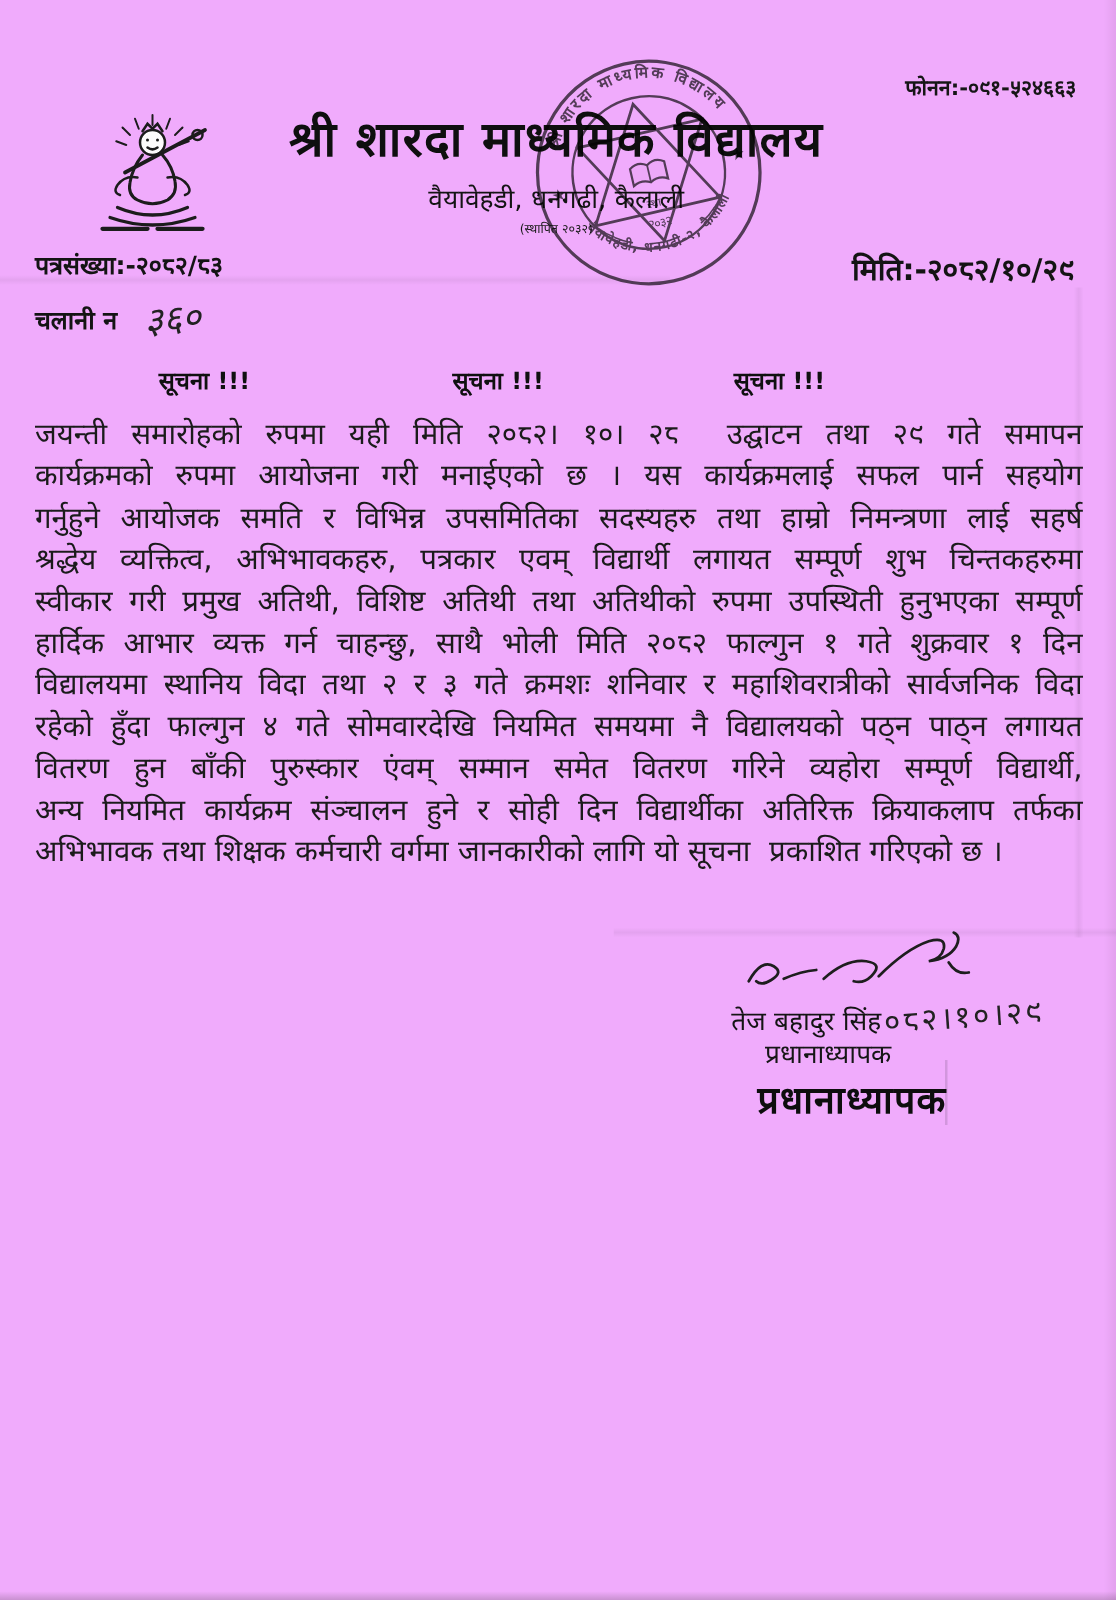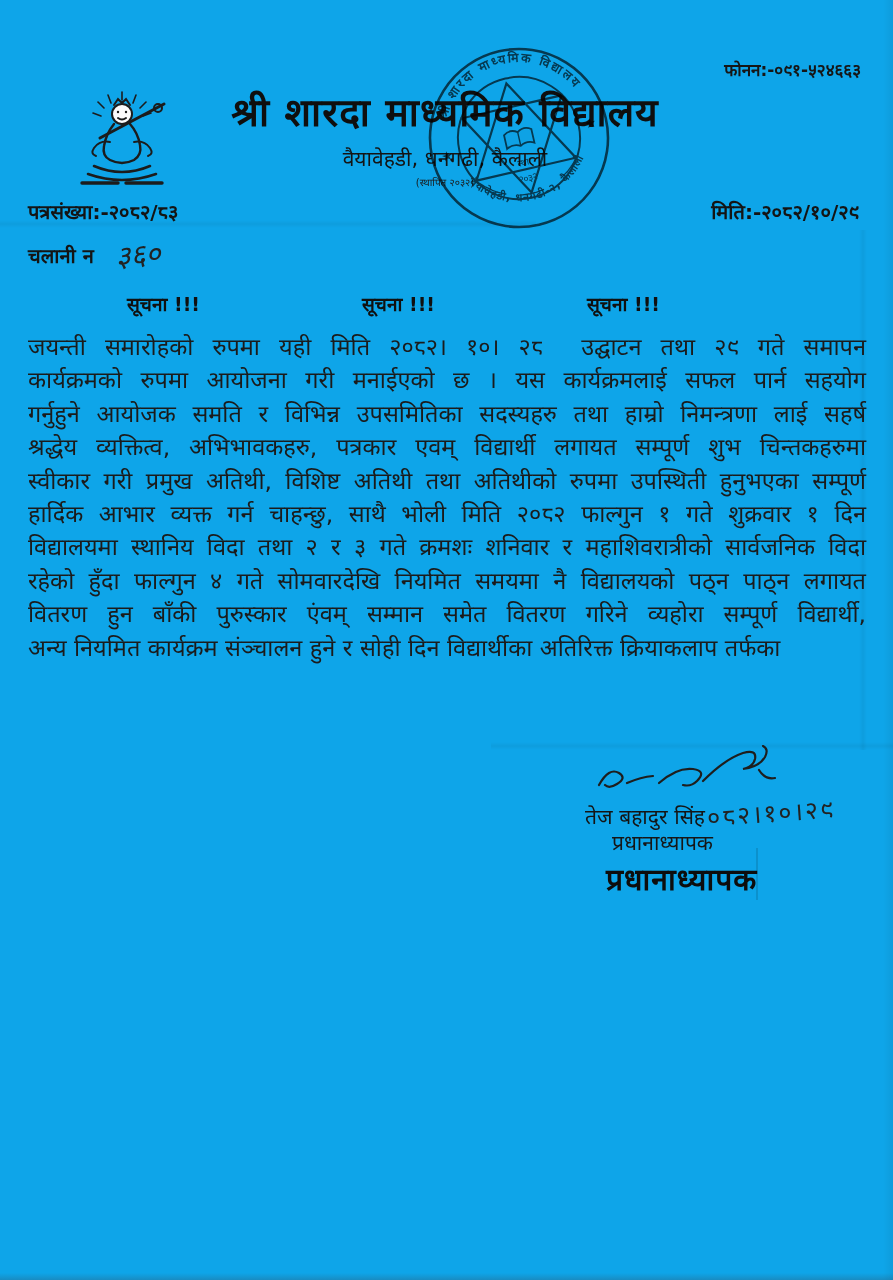--- a/index.html
+++ b/index.html
@@ -1,20 +1,20 @@
 <!DOCTYPE html>
 <html lang="ne"><head>
 <meta charset="utf-8">
 <style>
   html,body{margin:0;padding:0;background:#e9e7e8;}
   .page{
     position:relative;
     width:893px;height:1280px;
     margin:0 auto;
-    background:#0ea5e9;
+    background:#f0abfc;
     overflow:hidden;
     font-family:"DejaVu Sans","Liberation Sans",sans-serif;
     color:#1c1c1c;
   }
   
   .crease{position:absolute;pointer-events:none;}
   .crease-h1{top:220px;left:0;width:60%;height:8px;
     background:linear-gradient(180deg,rgba(0,0,0,0) 0%,rgba(0,0,0,.05) 50%,rgba(0,0,0,0) 100%);}
   .crease-h2{top:742px;right:0;width:45%;height:8px;
     background:linear-gradient(180deg,rgba(0,0,0,0) 0%,rgba(0,0,0,.05) 50%,rgba(0,0,0,0) 100%);}
@@ -35,21 +35,21 @@
   .established{font-size:10px;color:#1a1a1a;margin-top:3px;}
 
   .stamp{position:absolute;left:423px;top:42px;width:192px;height:192px;
     transform:rotate(-13deg);opacity:.85;mix-blend-mode:multiply;}
 
   .meta-left{position:absolute;left:28px;top:198px;font-size:20px;font-weight:bold;color:#141414;}
   .meta-left .row2{margin-top:7px;}
   .hand-no{display:inline-block;font-family:"DejaVu Serif","Liberation Serif",serif;
     font-weight:normal;font-style:italic;font-size:29px;
     transform:rotate(-5deg) translateY(2px);margin-left:14px;color:#222;}
-  .meta-date{position:absolute;right:34px;top:198px;font-size:20px;font-weight:bold;color:#141414;}
+  .meta-date{position:absolute;right:34px;top:198px;font-size:24px;font-weight:bold;color:#141414;}
 
   .notice-row{position:absolute;top:291px;left:0;width:100%;height:30px;}
   .notice{position:absolute;font-size:19px;font-weight:bold;color:#101010;}
   .notice:nth-child(1){left:127px;}
   .notice:nth-child(2){left:362px;}
   .notice:nth-child(3){left:587px;}
 
   .body-text{position:absolute;left:28px;right:27px;top:331px;}
   .bline{
     font-size:23.5px;line-height:33.4px;color:#1b1b1b;
@@ -176,20 +176,21 @@
       <div class="bline"><span>जयन्ती समारोहको रुपमा यही मिति २०८२</span><span class="u">। १०। २८</span><span>  उद्घाटन तथा २९ गते समापन</span></div>
       <div class="bline"><span>कार्यक्रमको रुपमा आयोजना गरी मनाईएको छ । यस कार्यक्रमलाई सफल पार्न सहयोग</span></div>
       <div class="bline"><span>गर्नुहुने आयोजक समति र विभिन्न उपसमितिका सदस्यहरु तथा हाम्रो निमन्त्रणा लाई सहर्ष</span></div>
       <div class="bline"><span>श्रद्धेय व्यक्तित्व, अभिभावकहरु, पत्रकार एवम् विद्यार्थी लगायत सम्पूर्ण शुभ चिन्तकहरुमा</span></div>
       <div class="bline"><span>स्वीकार गरी प्रमुख अतिथी, विशिष्ट अतिथी तथा अतिथीको रुपमा उपस्थिती हुनुभएका सम्पूर्ण</span></div>
       <div class="bline"><span>हार्दिक आभार व्यक्त गर्न चाहन्छु, साथै भोली मिति २०८२ फाल्गुन १ गते शुक्रवार १ दिन</span></div>
       <div class="bline"><span>विद्यालयमा स्थानिय विदा तथा २ र ३ गते क्रमशः शनिवार र महाशिवरात्रीको सार्वजनिक विदा</span></div>
       <div class="bline"><span>रहेको हुँदा फाल्गुन ४ गते सोमवारदेखि नियमित समयमा नै विद्यालयको पठ्न पाठ्न लगायत</span></div>
       <div class="bline"><span>वितरण हुन बाँकी पुरुस्कार एंवम् सम्मान समेत वितरण गरिने व्यहोरा सम्पूर्ण विद्यार्थी,</span></div>
       <div class="bline"><span>अन्य नियमित कार्यक्रम संञ्चालन हुने र सोही दिन विद्यार्थीका अतिरिक्त क्रियाकलाप तर्फका</span></div>
+      <div class="bline"><span>अभिभावक तथा शिक्षक कर्मचारी वर्गमा जानकारीको लागि यो सूचना  प्रकाशित गरिएको छ ।</span></div>
     </div>
 
   <div class="sig-scribble">
     <svg width="185" height="58" viewBox="0 0 185 58">
       <path d="M6,40 q10,-18 20,-12 q8,5 -2,11 q-8,5 -12,1 m22,-2 q14,-6 26,-7 m6,7 q18,-16 34,-14 q14,2 4,12 q-6,6 -14,4 m20,-4 q22,-22 40,-28 q14,-4 12,6 q-2,8 -12,10 q16,-2 22,-12 q4,-8 -2,-11 m-4,24 q6,10 16,8" stroke="#1e1e1e" stroke-width="2.2" fill="none" stroke-linecap="round"></path>
     </svg>
   </div>
   <div class="sig-name-row">
     <span>तेज बहादुर सिंह</span><span class="hand-date">०८२।१०।२९</span>
   </div>

